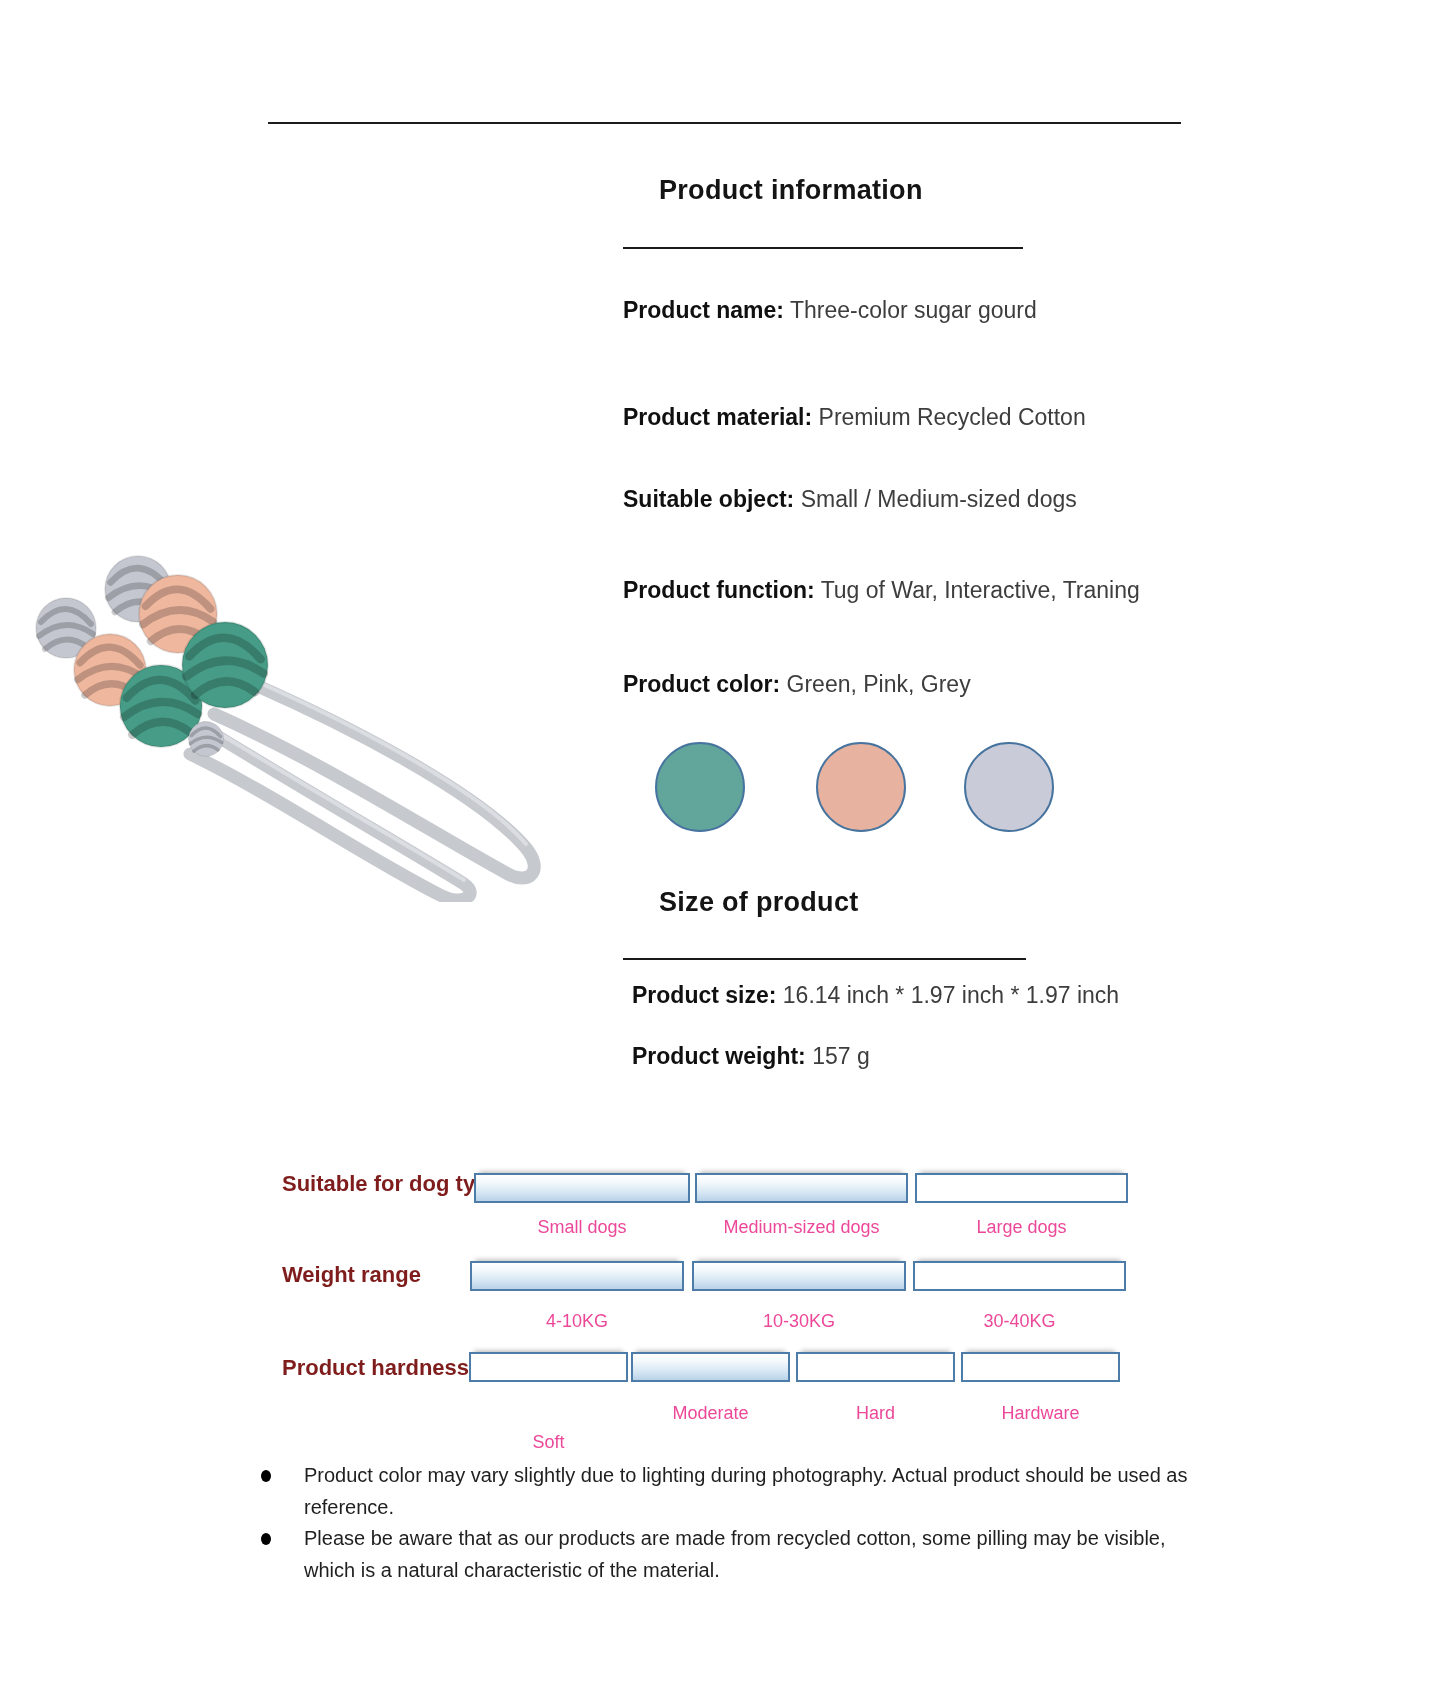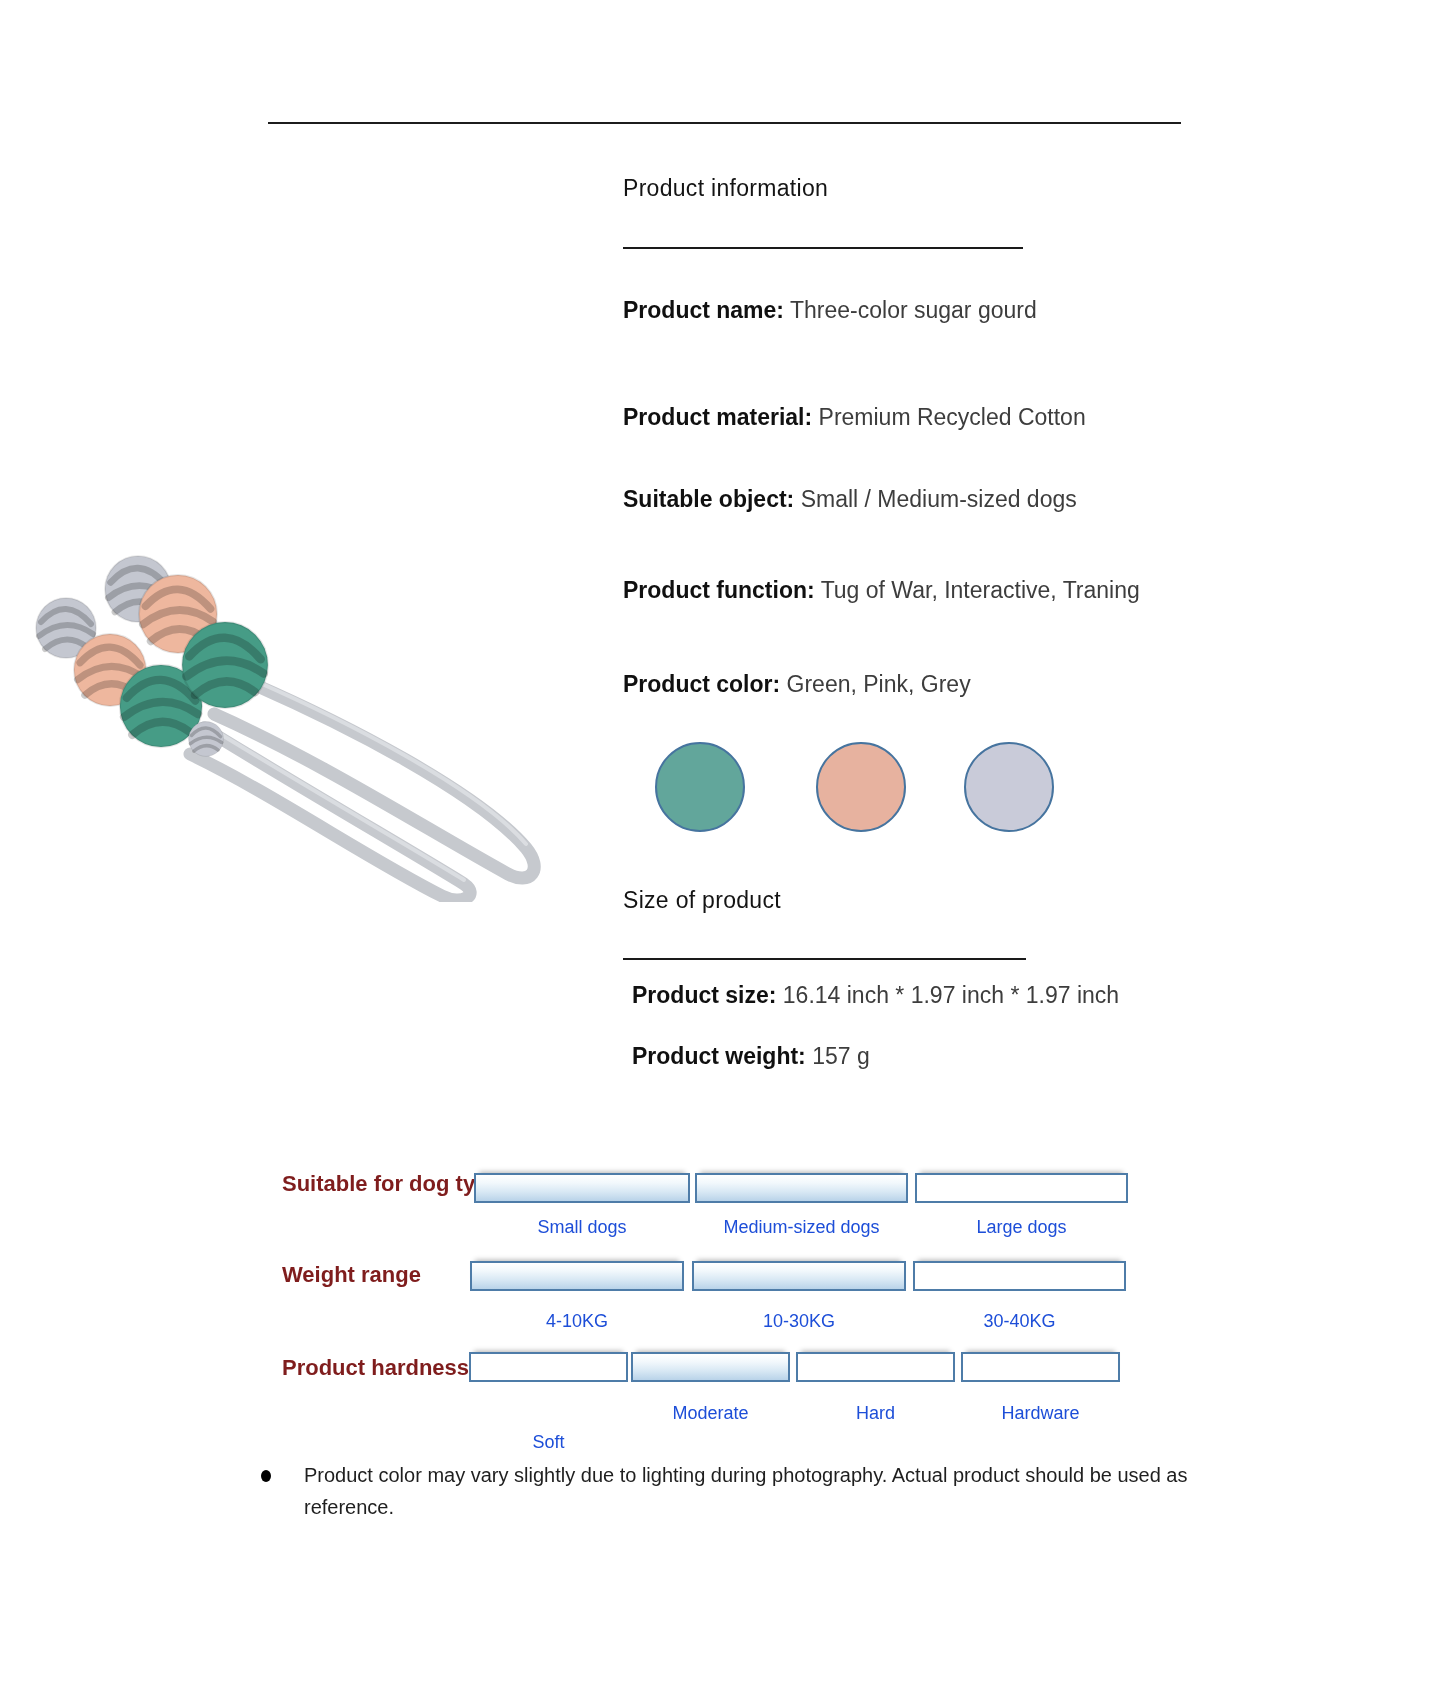--- a/index.html
+++ b/index.html
@@ -5,34 +5,34 @@
   html,body{margin:0;padding:0;background:#ffffff;}
   .page{
     position:relative;width:1445px;height:1688px;background:#ffffff;overflow:hidden;
     font-family:"Liberation Sans","DejaVu Sans",sans-serif;color:#1b1b1b;
   }
   .abs{position:absolute;}
   
   .page-title{left:268px;top:26px;font-size:39px;font-weight:400;letter-spacing:.5px;color:#1b1b1b;}
   .title-divider{left:268px;top:122px;width:913px;height:2px;background:#1c1c1c;}
   
-  .section-heading{font-size:23px;font-weight:400;color:#141414;letter-spacing:.3px;}
+  .section-heading{font-size:27px;font-weight:700;color:#141414;letter-spacing:.3px;margin-left:36px;}
   .heading-underline{height:2px;background:#1a1a1a;}
   
   .info-row{left:623px;font-size:23px;white-space:nowrap;}
   .info-row .lbl{font-weight:700;color:#101010;}
   .info-row .val{font-weight:400;color:#3d3d3d;}
   
   .swatch{width:90px;height:90px;border-radius:50%;border:2px solid #46749f;box-sizing:border-box;}
   
   .spec-label{font-size:22px;font-weight:700;color:#7f1d1d;white-space:nowrap;margin-left:17px;}
   .bar{height:30px;background:#ffffff;border:2px solid #4e7ca8;box-sizing:border-box;
        box-shadow:0 -6px 5px -5px rgba(0,0,0,.30);}
   .bar.filled{background:linear-gradient(180deg,#ffffff 0%,#f2f8fc 30%,#d8e8f4 65%,#b9d3e9 100%);}
-  .bar-caption{font-size:18px;color:#1d4ed8;text-align:center;white-space:nowrap;}
+  .bar-caption{font-size:18px;color:#ec4899;text-align:center;white-space:nowrap;}
   
   .notes{left:247px;top:1460px;width:947px;list-style:none;margin:0;padding:0;}
   .notes li{position:relative;padding-left:57px;font-size:20px;line-height:31.5px;color:#1f1f1f;max-width:940px;}
   .notes li::before{content:"";position:absolute;left:14px;top:10px;width:10px;height:12px;border-radius:50%;background:#000;}
   
   .photo{left:18px;top:462px;}
 </style>
 </head>
 <body>
 
@@ -150,15 +150,16 @@
     <div class="abs bar" style="left:961px;top:1352px;width:159px;"></div>
     <div class="abs bar-caption" style="left:469px;top:1403px;width:159px;margin-top:29px;">Soft</div>
     <div class="abs bar-caption" style="left:631px;top:1403px;width:159px;">Moderate</div>
     <div class="abs bar-caption" style="left:796px;top:1403px;width:159px;">Hard</div>
     <div class="abs bar-caption" style="left:961px;top:1403px;width:159px;">Hardware</div>
   </div>
 
   
   <ul class="abs notes">
     <li>Product color may vary slightly due to lighting during photography. Actual product should be used as reference.</li>
+    <li>Please be aware that as our products are made from recycled cotton, some pilling may be visible, which is a natural characteristic of the material.</li>
   </ul>
 
 </div>
 
 </body></html>

